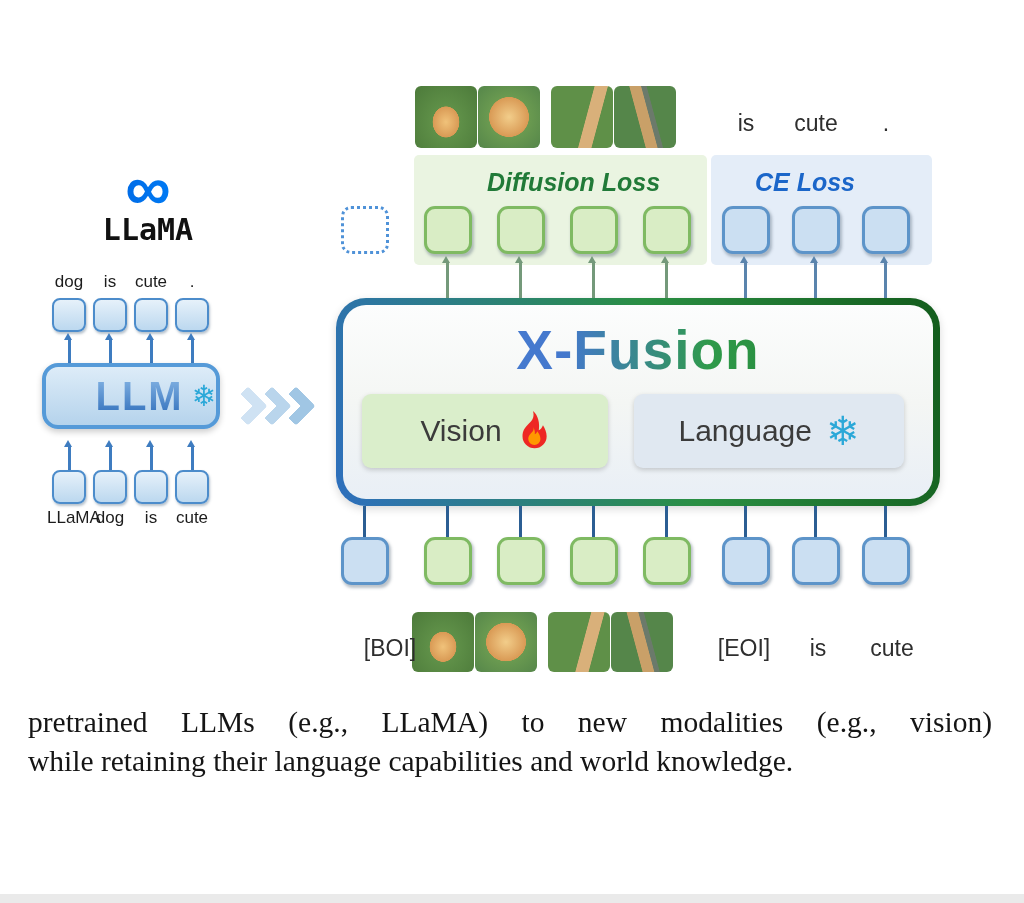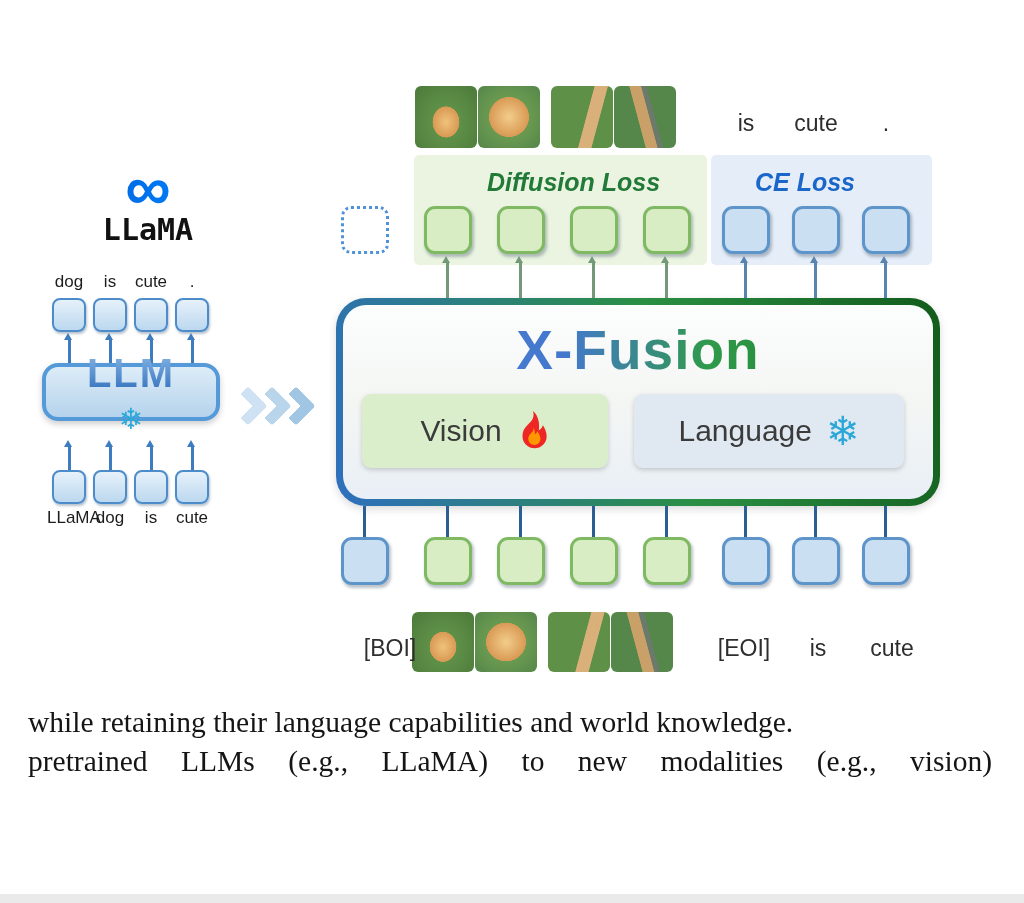--- a/index.html
+++ b/index.html
@@ -62,25 +62,25 @@
   .meta-logo { position: absolute; left: 101px; top: 160px; width: 94px; text-align: center;
           font-size: 64px; line-height: 56px; font-weight: bold;
           background: linear-gradient(90deg, #0064e0, #0082fb);
           -webkit-background-clip: text; background-clip: text; color: transparent; }
   .llama-label { position: absolute; left: 86px; top: 212px; width: 124px; text-align: center;
           font-family: "DejaVu Sans Mono", monospace; font-weight: bold; font-size: 30px; color: #111; }
   .wlabel { position: absolute; width: 44px; text-align: center; font-size: 17px; color: #1c1c1c; }
   .tok-sm { position: absolute; width: 34px; height: 34px; border-radius: 8px; border: 2.5px solid #4c8ccb;
           background: linear-gradient(180deg, #e6f1fa, #bcd8ef);
           box-shadow: 1px 2px 2.5px rgba(50,80,110,.35); }
-  .llm-box { position: absolute; left: 42px; top: 363px; width: 178px; height: 58px;
+  .llm-box { position: absolute; left: 42px; top: 363px; width: 178px; height: 66px;
           border: 4px solid #559ad8; border-radius: 16px;
           background: linear-gradient(180deg, #ddecf8 0%, #b5d3ec 100%);
-          display: flex; align-items: center; justify-content: center; gap: 8px;
-          box-shadow: 0 3px 6px rgba(0,0,0,.2); flex-direction: column; }
+          display: flex; align-items: center; justify-content: flex-end; gap: 8px;
+          box-shadow: 0 3px 6px rgba(0,0,0,.2); }
   .llm-text { font-size: 40px; font-weight: 800; letter-spacing: 2px;
           background: linear-gradient(180deg, #8ab8e6, #2c6cba);
           -webkit-background-clip: text; background-clip: text; color: transparent; }
   .chev { position: absolute; width: 28px; height: 28px; border-top: 11px solid; border-right: 11px solid;
           transform: rotate(45deg); border-radius: 4px; }
   .c1 { border-color: #cfe2f3; } .c2 { border-color: #b9d5ec; } .c3 { border-color: #a0c6e4; }
 
   
   .caption { position: absolute; left: 28px; top: 703px; width: 964px;
           font-family: "Liberation Serif", "DejaVu Serif", serif; font-size: 29.5px;
@@ -208,18 +208,18 @@
       <div class="connector" style="left: 665px; top: 506px;"></div>
       <div class="tok tok-blue" style="left: 722px; top: 537px;"></div>
       <div class="connector" style="left: 744px; top: 506px;"></div>
       <div class="tok tok-blue" style="left: 792px; top: 537px;"></div>
       <div class="connector" style="left: 814px; top: 506px;"></div>
       <div class="tok tok-blue" style="left: 862px; top: 537px;"></div>
       <div class="connector" style="left: 884px; top: 506px;"></div>
     </div>
 
   <div class="caption">
+    <div class="cap-line">pretrained LLMs (e.g., LLaMA) to new modalities (e.g., vision)</div>
     <div class="cap-line last">while retaining their language capabilities and world knowledge.</div>
-    <div class="cap-line">pretrained LLMs (e.g., LLaMA) to new modalities (e.g., vision)</div>
   </div>
 
   <div class="bottom-bar"></div>
 </div>
 
 </body></html>

